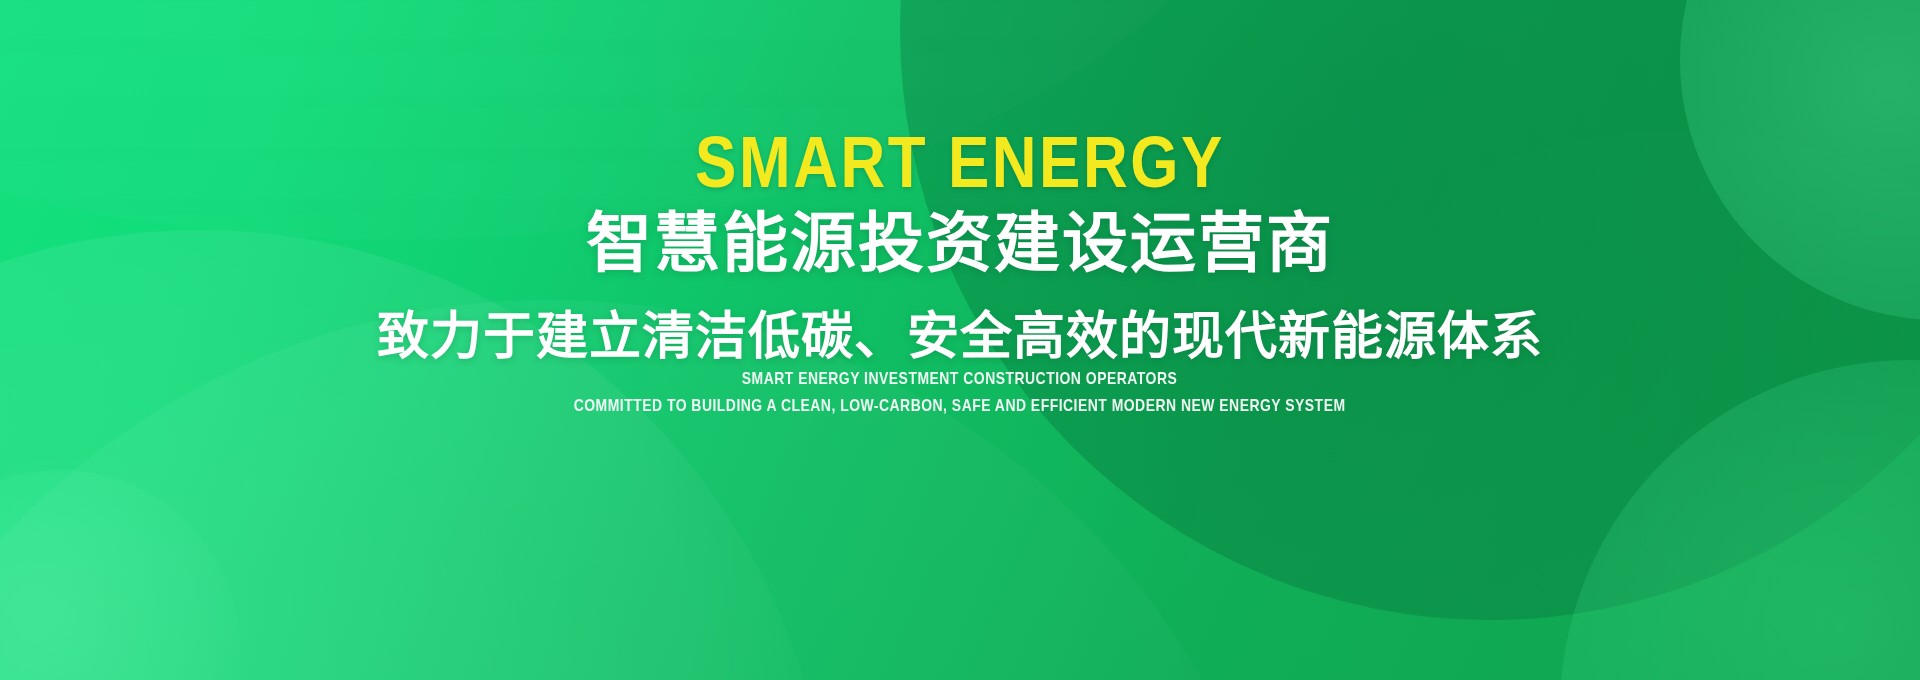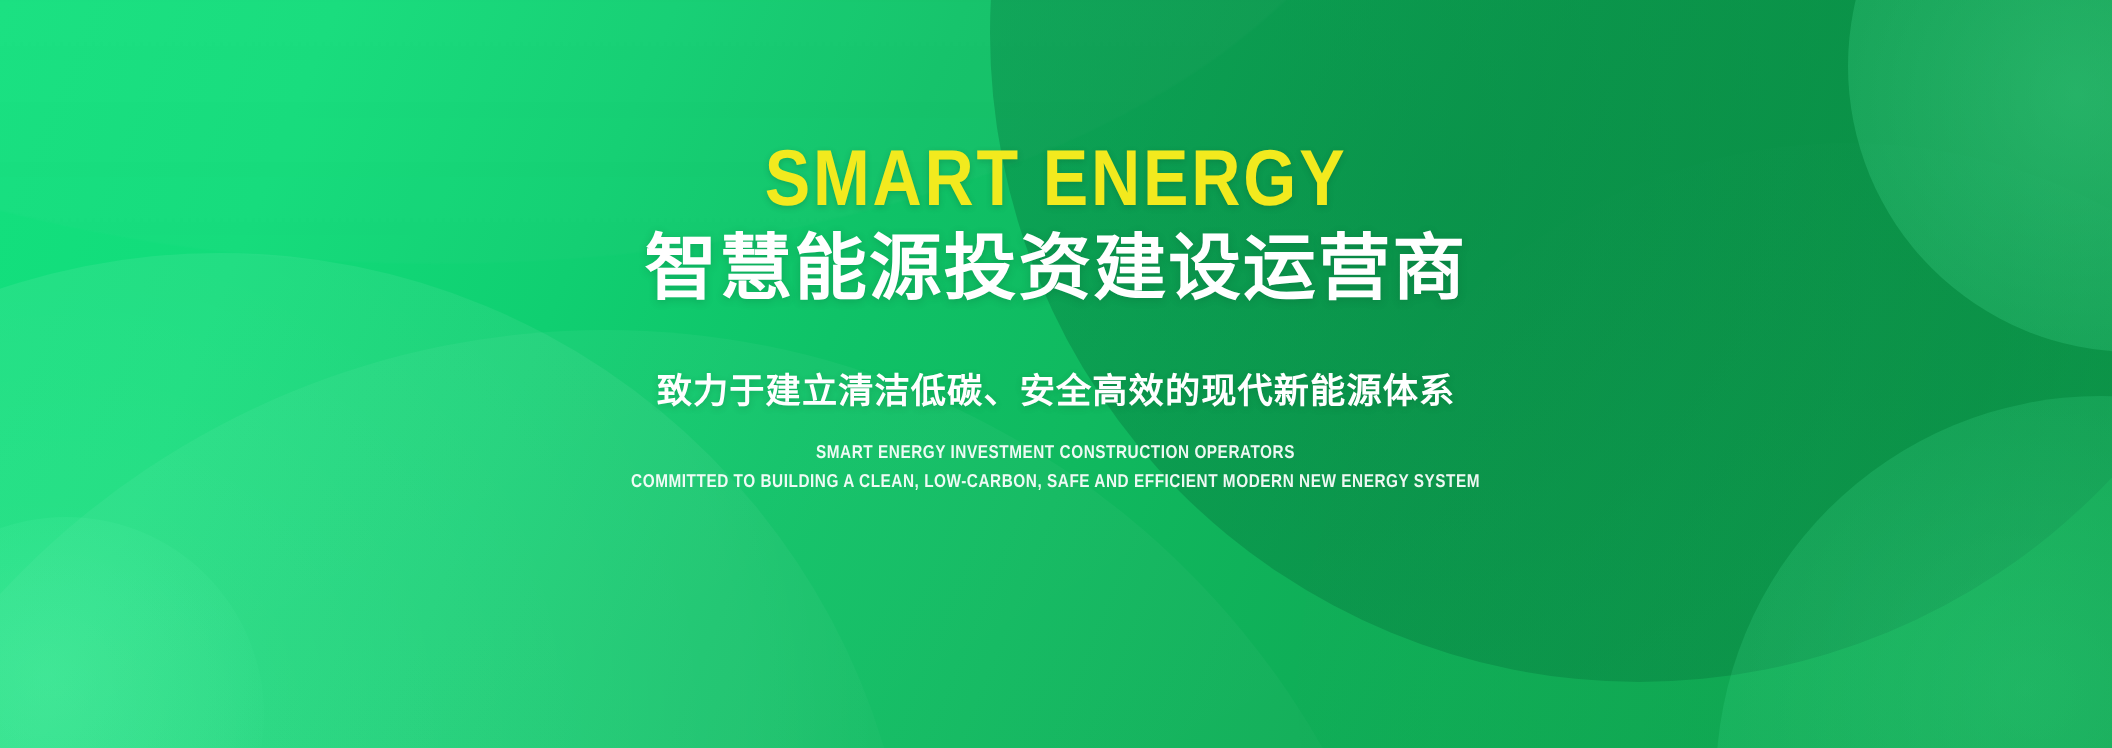--- a/index.html
+++ b/index.html
@@ -171,33 +171,32 @@
     font-family: Liberation Mono, monospace;
     font-size: 66px;
     font-weight: 700;
     letter-spacing: 2px;
     line-height: 1.12;
     text-shadow: 0 2px 8px rgba(0, 70, 35, 0.22);
     white-space: nowrap;
   }
 
   .subtitle-cn {
-    margin-top: 50px;
+    margin-top: 20px;
     color: #ffffff;
-    font-family: Liberation Sans, sans-serif;
-    font-size: 32px;
+    font-family: Liberation Serif, serif;
+    font-size: 52px;
     font-weight: 700;
     letter-spacing: 1px;
     line-height: 1.2;
     text-shadow: 0 2px 7px rgba(0, 70, 35, 0.20);
     white-space: nowrap;
   }
 
   .caption-block {
-    margin-top: 26px;
     display: flex;
     flex-direction: column;
     align-items: center;
     gap: 5px;
   }
 
   .caption-en {
     color: rgba(255, 255, 255, 0.93);
     font-family: "Liberation Sans Narrow", "Liberation Sans", "DejaVu Sans Condensed", sans-serif;
     font-size: 17px;

